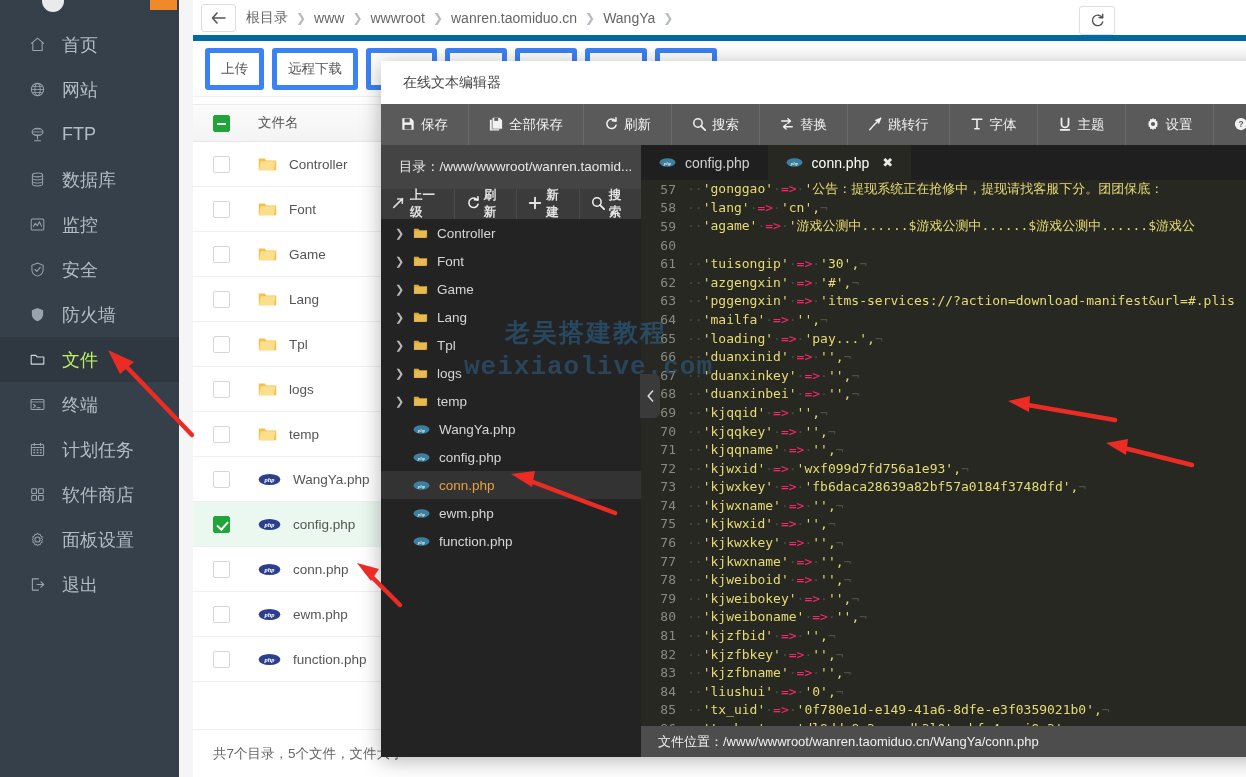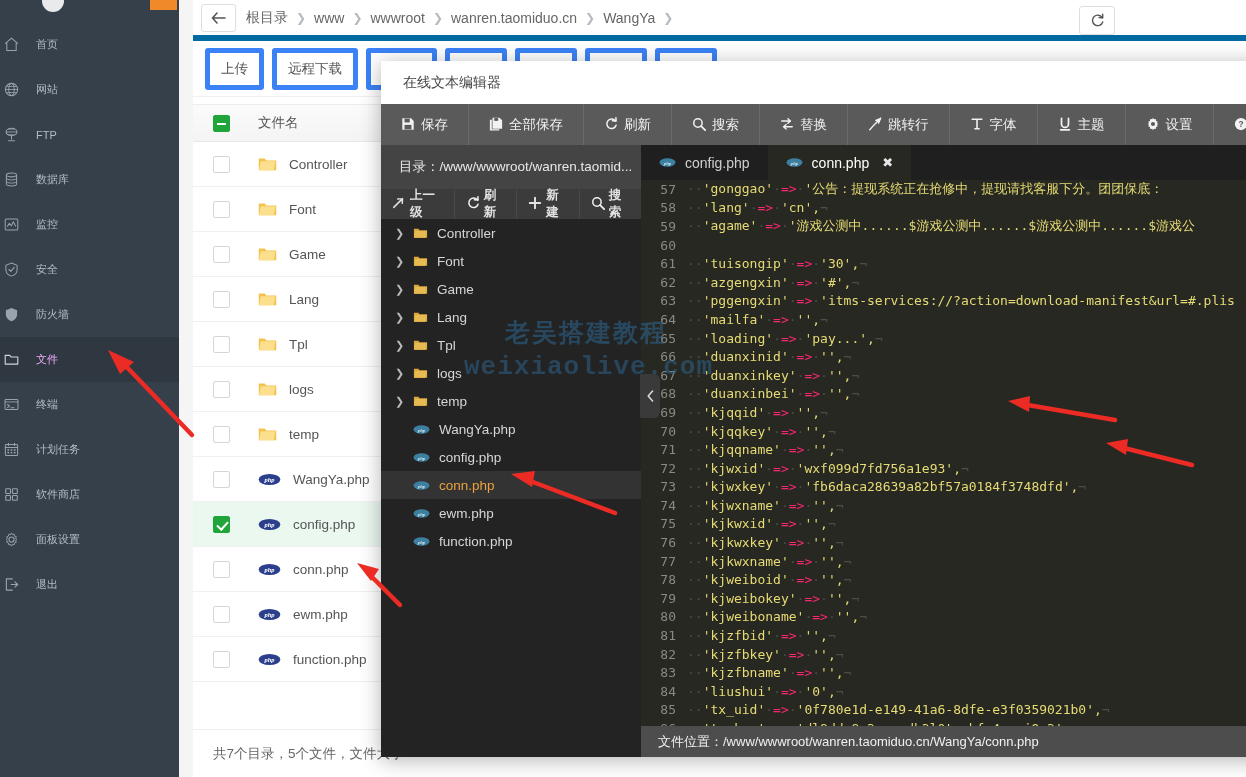--- a/index.html
+++ b/index.html
@@ -21,29 +21,29 @@
   }
   .sb-logo .circle {
     position:absolute; left:42px; top:-10px; width:22px; height:22px;
     border-radius:50%; background:#e8eaec;
   }
   .sb-logo .orange {
     position:absolute; left:150px; top:-12px; width:27px; height:22px;
     background:#f0892a; border-radius: 3px 3px 0 0;
   }
   .sb-item {
-    display:flex; align-items:center; height:45px; 
-    color:#b4bcc4; font-size:11px; cursor:pointer;
+    display:flex; align-items:center; height:45px; padding-left:26px;
+    color:#b4bcc4; font-size:18px; cursor:pointer;
   }
   .sb-item .ic {
     width:22px; height:18px; margin-right:14px; display:flex;
     align-items:center; justify-content:center; color:#99a3ad;
   }
   .sb-item .ic svg { display:block; }
-  .sb-item.active { background:#2f3841; color:#f0abfc; }
+  .sb-item.active { background:#2f3841; color:#bef264; }
   .sb-item.active .ic { color:#cfd6dc; }
 
   
   .fm {
     position:absolute; left:179px; top:0; right:0; bottom:0;
     background:#f5f5f5;
   }
   .fm-inner {
     position:absolute; left:14px; top:0; right:0; bottom:0;
     background:#fff;

